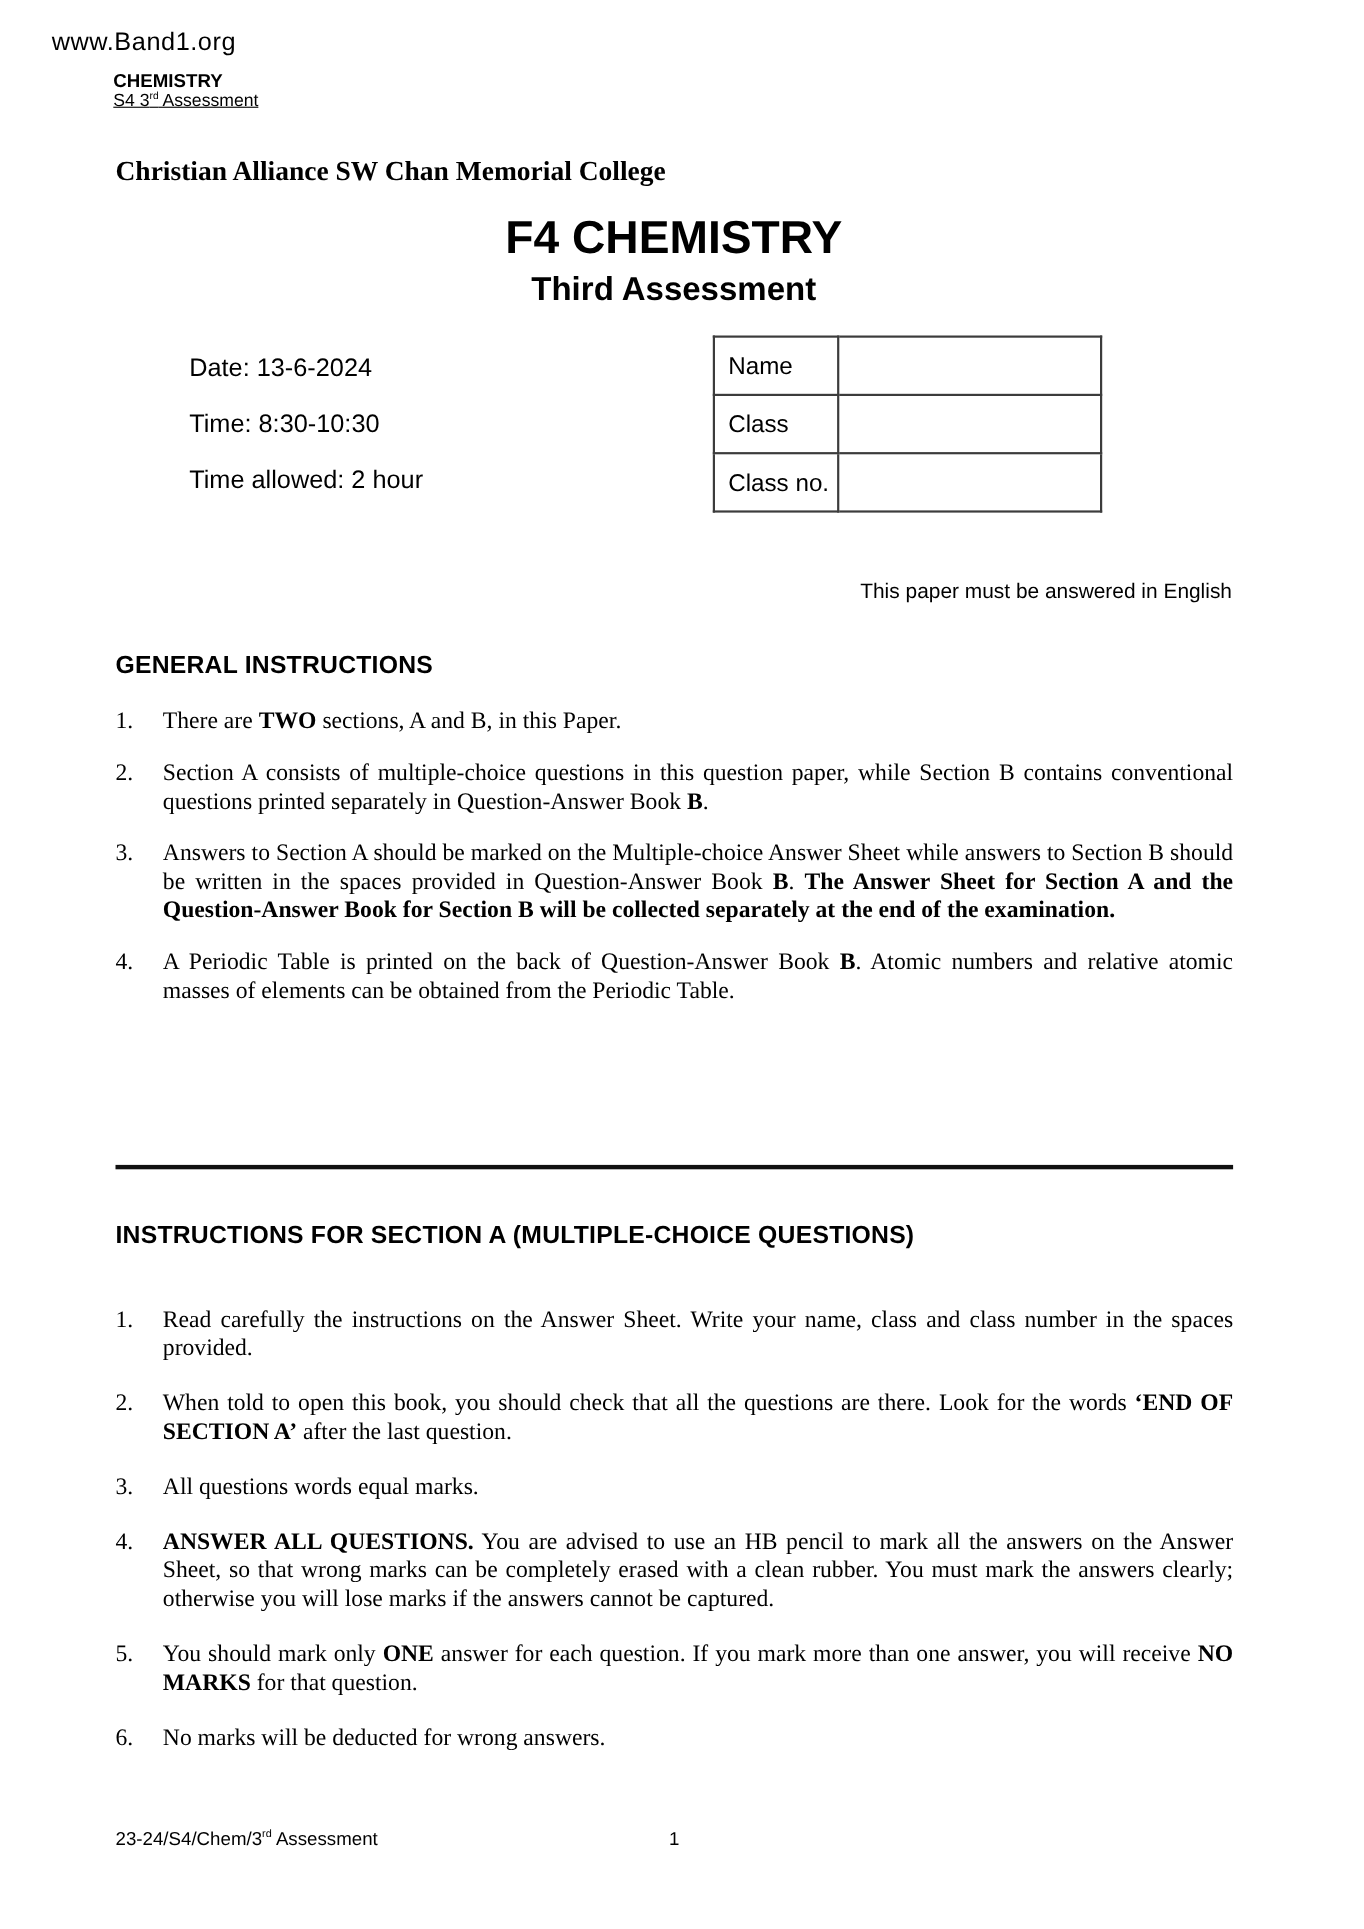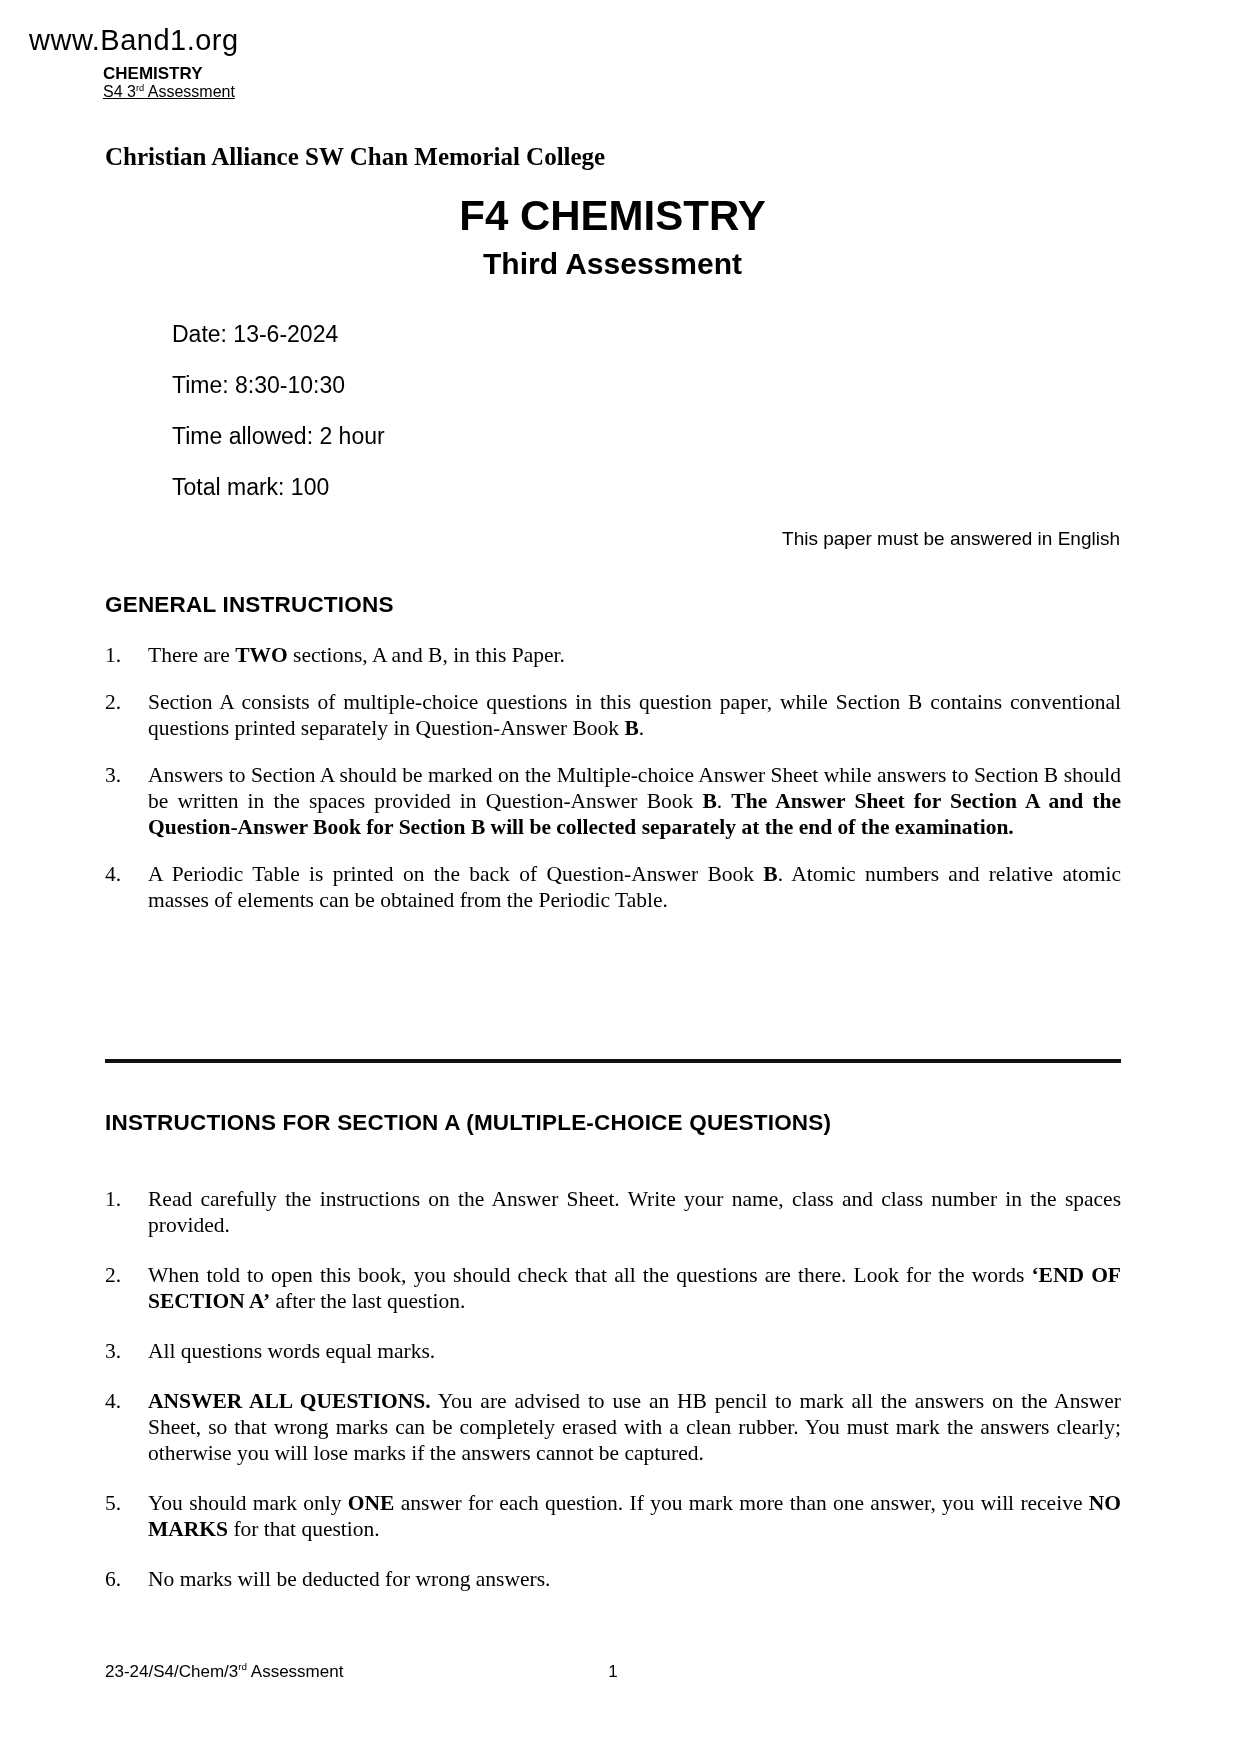--- a/index.html
+++ b/index.html
@@ -8,21 +8,21 @@
     width:1240px; height:1754px;
     margin:0 auto;
     background:#ffffff;
     color:#000;
     font-family:"Liberation Sans", sans-serif;
     overflow:hidden;
   }
   sup { font-size:0.58em; vertical-align:super; line-height:0; }
 
   
-  .site-url   { position:absolute; left:29px;  top:24px;  font-size:29px; letter-spacing:0.5px; }
+  .site-url   { position:absolute; left:47px;  top:24px;  font-size:23px; letter-spacing:0.5px; }
   .subject    { position:absolute; left:103px; top:64px;  font-size:17px; font-weight:bold; }
   .form-line  { position:absolute; left:103px; top:83px;  font-size:16px;text-decoration:underline; }
 
   
   .title-college    { position:absolute; left:105px; top:143px; width:1015px; 
                       font-family:"Liberation Serif", serif; font-weight:bold; font-size:25px; }
   .title-paper      { position:absolute; left:105px; top:192px; width:1015px; text-align:center;
                       font-weight:bold; font-size:42px; }
   .title-assessment { position:absolute; left:105px; top:247px; width:1015px; text-align:center;
                       font-weight:bold; font-size:30px; }
@@ -70,23 +70,38 @@
   <div class="form-line"><span>S4 3</span><span><sup>rd</sup></span><span> Assessment</span></div>
 
   <div class="title-college">Christian Alliance SW Chan Memorial College</div>
   <div class="title-paper">F4 CHEMISTRY</div>
   <div class="title-assessment">Third Assessment</div>
 
   <div class="info-lines">
     <div>Date: 13-6-2024</div>
     <div>Time: 8:30-10:30</div>
     <div>Time allowed: 2 hour</div>
-    <div>Total mark: 100</div>
   </div>
 
+  <table class="student-table">
+    <tbody>
+      <tr>
+        <td class="lbl">Name</td>
+        <td class="val"></td>
+      </tr>
+      <tr>
+        <td class="lbl">Class</td>
+        <td class="val"></td>
+      </tr>
+      <tr>
+        <td class="lbl">Class no.</td>
+        <td class="val"></td>
+      </tr>
+    </tbody>
+  </table>
 
   <div class="lang-note">This paper must be answered in English</div>
 
   <div class="sec-heading h-general">GENERAL INSTRUCTIONS</div>
 
   <div class="items items-general">
     <div class="item">
       <span class="num">1.</span>
       <div class="itext"><span>There are </span><b>TWO</b><span> sections, A and B, in this Paper.</span></div>
     </div>

